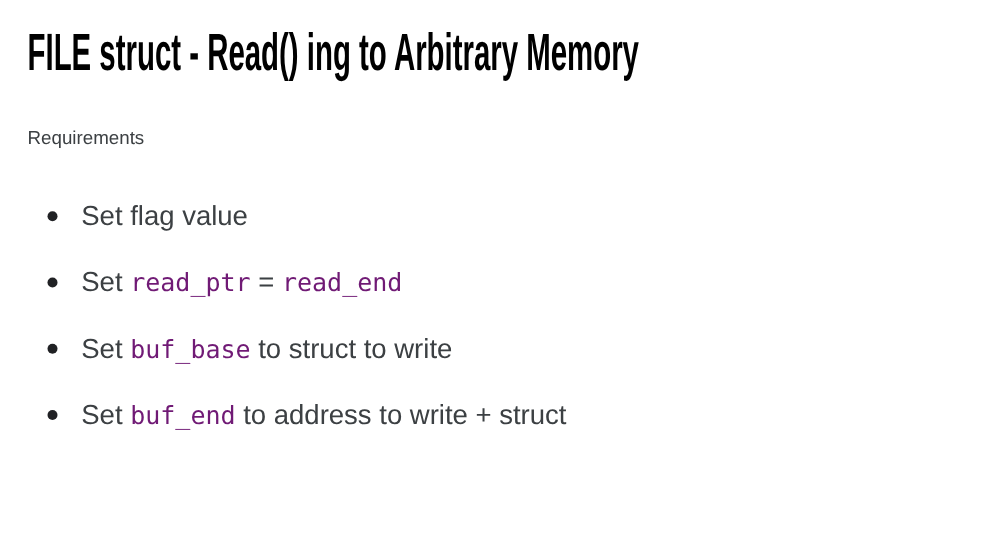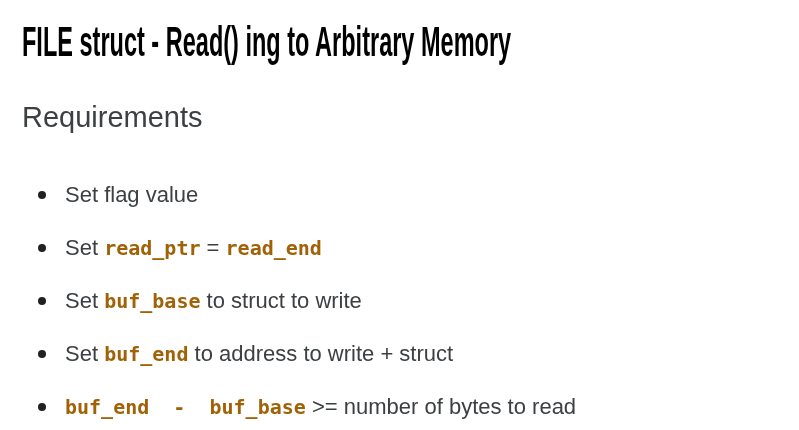--- a/index.html
+++ b/index.html
@@ -21,57 +21,56 @@
     line-height: 1;
     white-space: nowrap;
     letter-spacing: 0px;
     transform: scaleX(0.56);
     transform-origin: 0 0;
   }
   .subtitle {
     position: absolute;
     left: 22px;
     top: 103px;
-    font-size: 29px;
+    font-size: 15px;
     line-height: 1;
     color: #3c4043;
   }
   .bullet-list {
     position: absolute;
     left: 38px;
     top: 159px;
     margin: 0;
     padding: 0;
     list-style: none;
   }
   .bullet-item {
     display: flex;
     align-items: center;
     height: 28px;
     margin-bottom: 25px;
     font-size: 22px;
     color: #3c4043;
     white-space: nowrap;
-    margin-top: 22px;
   }
   .dot {
     flex: 0 0 auto;
     width: 8px;
     height: 8px;
     border-radius: 50%;
     background: #202124;
     margin-right: 19px;
   }
   .bullet-text { display: inline-block; }
   .plain { white-space: pre; }
   .code {
     font-family: "DejaVu Sans Mono", monospace;
     font-size: 20px;
-    font-weight: bold;
-    color: #a16207;
+    font-weight: normal;
+    color: #701a75;
     white-space: pre;
   }
 </style>
 </head>
 <body>
 
 <div class="slide">
   <div class="title">FILE struct - Read() ing to Arbitrary Memory</div>
   <div class="subtitle">Requirements</div>
   <ul class="bullet-list">
@@ -84,18 +83,14 @@
         <span class="bullet-text"><span class="plain">Set </span><span class="code">read_ptr</span><span class="plain"> = </span><span class="code">read_end</span></span>
       </li>
       <li class="bullet-item">
         <span class="dot"></span>
         <span class="bullet-text"><span class="plain">Set </span><span class="code">buf_base</span><span class="plain"> to struct to write</span></span>
       </li>
       <li class="bullet-item">
         <span class="dot"></span>
         <span class="bullet-text"><span class="plain">Set </span><span class="code">buf_end</span><span class="plain"> to address to write + struct</span></span>
       </li>
-      <li class="bullet-item">
-        <span class="dot"></span>
-        <span class="bullet-text"><span class="code">buf_end  -  buf_base</span><span class="plain"> &gt;= number of bytes to read</span></span>
-      </li>
     </ul>
 </div>
 
 </body></html>

